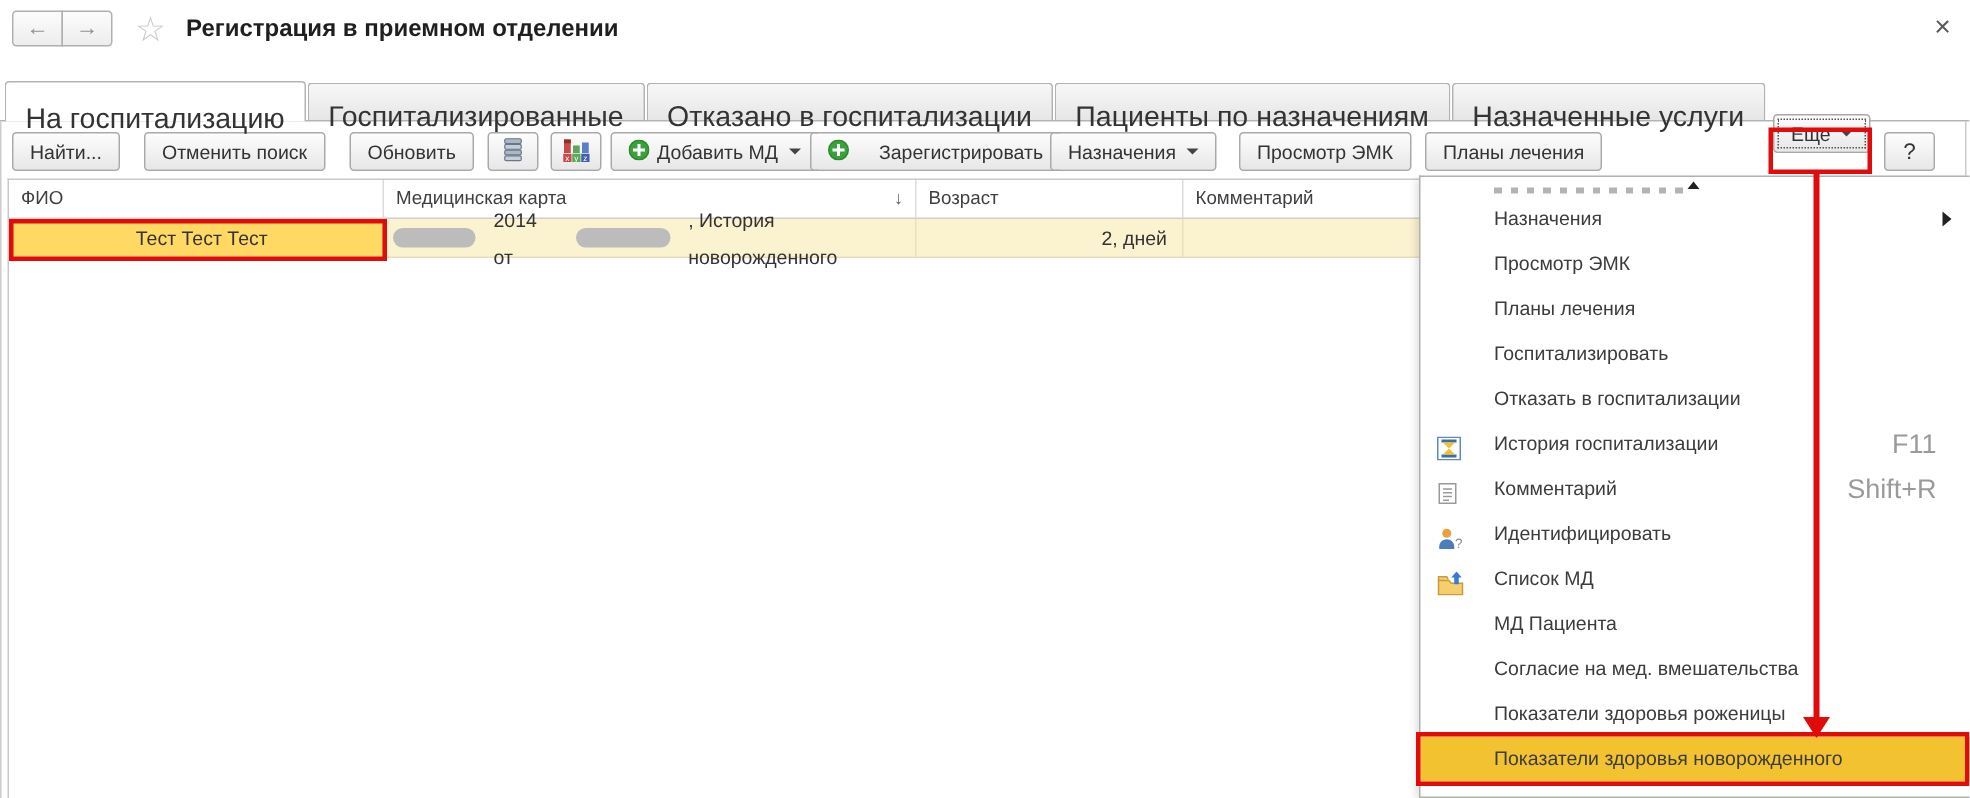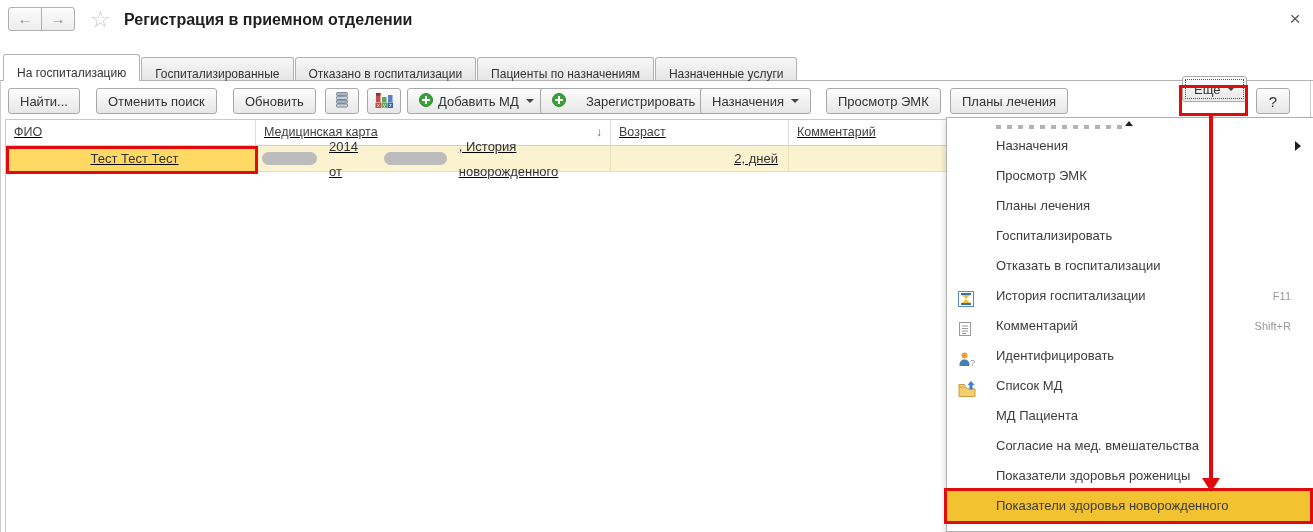--- a/index.html
+++ b/index.html
@@ -13,21 +13,21 @@
     color:#8f8f8f; font-size:15px; line-height:22px; text-align:center; cursor:default; }
   .navbtn.back { border-radius:3px 0 0 3px; }
   .navbtn.fwd { border-radius:0 3px 3px 0; margin-left:-1px; }
   .star { position:absolute; left:90px; top:6px; font-size:23px; color:#c8c8c8; }
   .wtitle { position:absolute; left:124px; top:11px; font-size:16px; font-weight:bold; color:#1f1f1f; }
   .close { position:absolute; left:1284px; top:8px; font-size:19px; color:#5a5a5a; width:22px; text-align:center; }
 
   
   .tabbar { position:absolute; left:0; top:55px; width:1313px; height:26px; border-bottom:1px solid #b3b3b3;
     display:flex; align-items:flex-end; padding-left:3px; }
-  .tab { height:23px; line-height:22px; padding:5px 13px; font-size:12px; color:#333;
+  .tab { height:23px; line-height:22px; padding:12px 13px; font-size:19px; color:#333;
     border:1px solid #b2b2b2; border-bottom:none; border-radius:3px 3px 0 0;
     background:linear-gradient(#f7f7f7,#e6e6e6); margin-right:1px; white-space:nowrap; }
   .tab.active { height:27px; line-height:26px; background:#fff; margin-bottom:-1px; position:relative; z-index:2; }
 
   
   .panel-edge { position:absolute; top:81px; height:451px; width:0; border-left:1px solid #cccccc; }
 
   
   .btn { position:absolute; top:88px; height:26px; display:inline-flex; align-items:center; gap:5px;
     padding:0 11px; font-size:13px; color:#333; border:1px solid #a9a9a9; border-radius:3px;
@@ -35,21 +35,21 @@
   .btn.iconbtn { width:34px; justify-content:center; padding:0; }
   .caret { width:0; height:0; border-left:4px solid transparent; border-right:4px solid transparent;
     border-top:4px solid #444; margin-left:2px; }
   .more-redbox { position:absolute; left:1179px; top:85px; width:69px; height:31px;
     border:3px solid #e10b0b; z-index:10; }
   .btn.more { left:1182px; top:76px; position:absolute; outline:1px dotted #555; outline-offset:-4px;text-align:center; }
   .btn.help { left:1256px; width:34px; justify-content:center; padding:0; font-size:15px; }
 
   
   .table { position:absolute; left:5px; top:119px; width:1054px; height:413px; background:#fff;
-    border-left:1px solid #c9c9c9; border-right:1px solid #c9c9c9; border-top:1px solid #c9c9c9;text-decoration:underline; }
+    border-left:1px solid #c9c9c9; border-right:1px solid #c9c9c9; border-top:1px solid #c9c9c9; }
   .thead { display:flex; height:26px; border-bottom:1px solid #cfcfcf; background:#fff; }
   .th { font-size:12.5px; color:#3f3f3f; line-height:25px; padding-left:8px; border-right:1px solid #dcdcdc; position:relative; }
   .th:last-child { border-right:none; }
   .c0 { width:250px; } .c1 { width:355px; } .c2 { width:178px; } .c3 { width:150px; }
   .sorticon { position:absolute; right:8px; top:0; color:#666; font-size:12px; }
   .trow { display:flex; height:26px; background:#fbf2cf; border-bottom:1px solid #e6ddbe; }
   .td { font-size:13px; color:#333; line-height:25px; padding-left:8px; border-right:1px solid rgba(0,0,0,0.07); }
   .td:last-child { border-right:none; }
   .td.fio { background:#ffd963;text-align:center; }
   .td.card { display:flex; align-items:center; gap:12px; padding-left:6px; }
@@ -63,21 +63,21 @@
   .menu { position:absolute; left:946px; top:117px; width:369px; height:415px; background:#fff;
     border:1px solid #b0b0b0; border-right:none; box-shadow:-2px 2px 5px rgba(0,0,0,0.12); z-index:5; }
   .scrollup { position:absolute; left:178px; top:3px; width:0; height:0;
     border-left:4px solid transparent; border-right:4px solid transparent; border-bottom:5px solid #222; }
   .partial-item { position:absolute; left:49px; top:7px; width:128px; height:4px; opacity:.75;
     background:repeating-linear-gradient(90deg,#9a9a9a 0 5px,transparent 5px 11px); }
   .mi { position:absolute; left:0; width:369px; height:30px; line-height:30px; font-size:13px; color:#3c3c3c;
     padding-left:49px; white-space:nowrap; }
   .mi.hl { background:#f2c230; }
   .mi-ico { position:absolute; left:11px; top:7px; width:18px; height:16px; }
-  .mi-short { position:absolute; right:25px; top:0; color:#9a9a9a; font-size:11px; }
+  .mi-short { position:absolute; right:25px; top:0; color:#9a9a9a; font-size:18px; }
   .mi-sub { position:absolute; right:15px; top:10px; width:0; height:0;
     border-top:5px solid transparent; border-bottom:5px solid transparent; border-left:6px solid #222; }
   .menu-redbox { position:absolute; left:944px; top:488px; width:369px; height:36px;
     border:3px solid #e10b0b; z-index:10; }
 
   
   .arrow-line { position:absolute; left:1209px; top:116px; width:4px; height:362px; background:#e10b0b; z-index:11; }
   .arrow-head { position:absolute; left:1202px; top:478px; width:0; height:0; z-index:11;
     border-left:9px solid transparent; border-right:9px solid transparent; border-top:14px solid #e10b0b; }
 </style>

